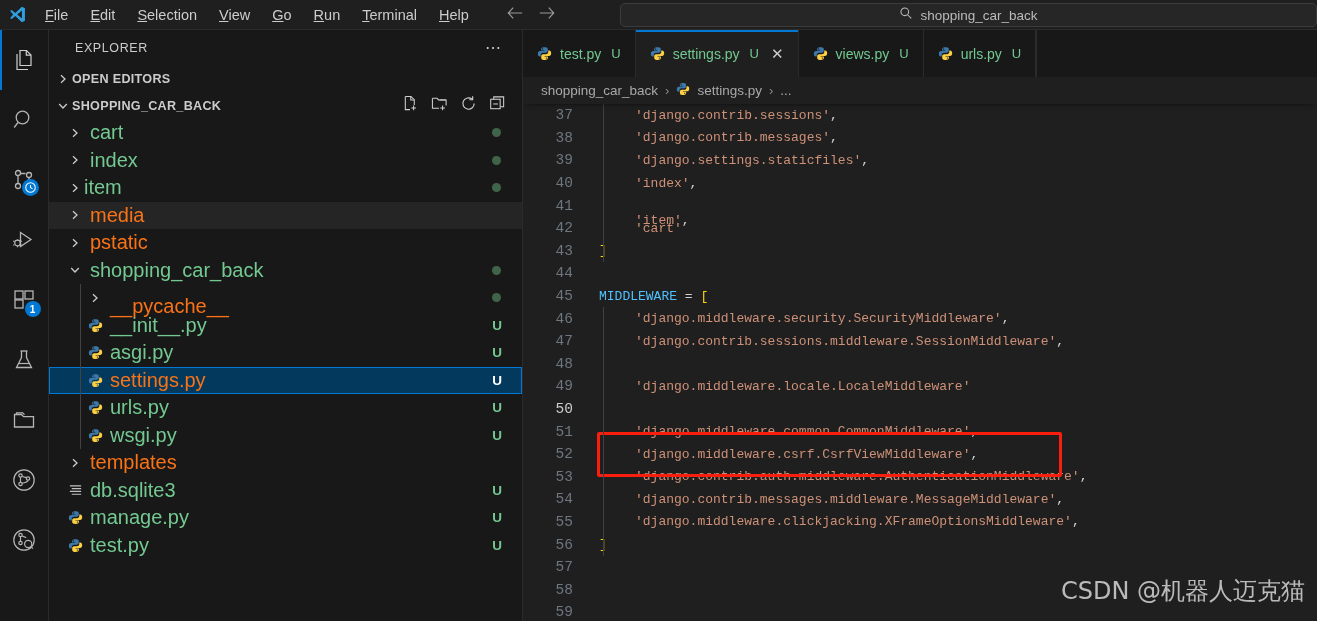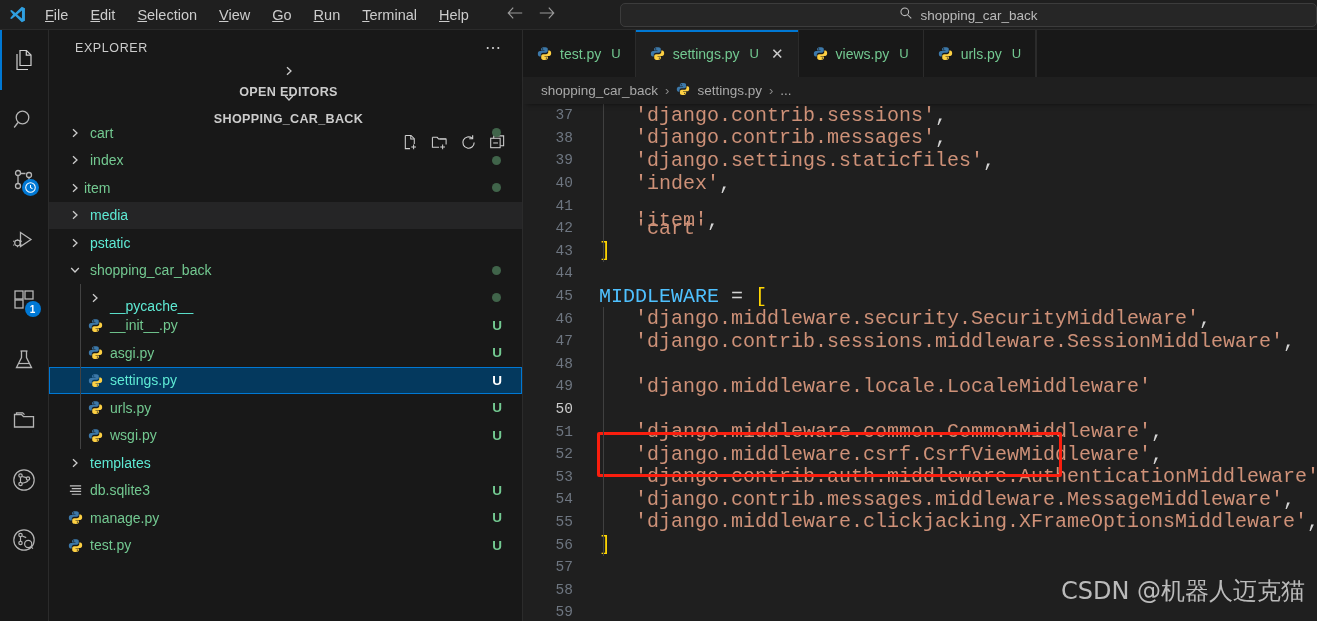--- a/index.html
+++ b/index.html
@@ -67,35 +67,35 @@
     background: #181818; border-right: 1px solid #2B2B2B;
   }
   .sb-header {
     height: 35px; display: flex; align-items: center; justify-content: space-between;
     padding: 0 20px 0 26px;
   }
   .sb-title { font-size: 12.5px; color: #CCCCCC; letter-spacing: .6px; }
   .sb-dots { color: #CCCCCC; font-size: 16px; letter-spacing: 1px; cursor: default; }
 
   .section-row {
-    height: 27px; display: flex; align-items: center; gap: 8px;
-    padding-left: 6px; cursor: default; flex-direction: column;
+    height: 27px; display: flex; align-items: center; gap: 1px;
+    padding-left: 6px; cursor: default;
   }
   .section-label { font-size: 12.6px; font-weight: bold; color: #CCCCCC; letter-spacing: .3px; }
   .sec-actions { margin-left: auto; display: flex; align-items: center; gap: 12px; padding-right: 16px; }
 
   .tree-row {
     height: 27.5px; display: flex; align-items: center; position: relative; cursor: default;
   }
   .tree-row.hovered { background: #252526; }
   .tree-row.selected { background: #04395E; outline: 1px solid #0078D4; outline-offset: -1px; }
   .tw { width: 16px; display: flex; align-items: center; justify-content: center; flex: none; }
-  .tree-label { font-size: 14px; white-space: nowrap; }
+  .tree-label { font-size: 20px; white-space: nowrap; }
   .tree-label.green { color: #73C991; }
-  .tree-label.plain { color: #5eead4; text-align: center; }
+  .tree-label.plain { color: #f97316; text-align: center; }
   .tree-badge {
     position: absolute; right: 20px; font-size: 13.5px; color: #73C991; font-weight: bold;
   }
   .tree-dot {
     position: absolute; right: 21px; width: 9px; height: 9px; border-radius: 50%;
     background: #40644A;
   }
   .indent-guide {
     position: absolute; left: 0; top: 0; width: 1px; height: 100%; background: #424242;
   }
@@ -127,21 +127,21 @@
   .bc-sep { font-size: 13px; color: #8a8a8a; }
 
   .codearea { position: relative; background: #1F1F1F; height: 517px; overflow: hidden; }
   .code-line { height: 22.6px; display: flex; align-items: center; position: relative; }
   .lineno {
     width: 68px; flex: none; text-align: right; padding-right: 18px;
     font-family: "Liberation Mono", monospace; font-size: 14.5px; color: #6E7681;
   }
   .lineno.current { color: #CCCCCC; }
   .code-text {
-    font-family: "Liberation Mono", monospace; font-size: 20px; color: #D4D4D4;
+    font-family: "Liberation Mono", monospace; font-size: 13px; color: #D4D4D4;
     white-space: pre; position: relative;
   }
   .gutter-guide {
     position: absolute; left: 80px; width: 1px; background: #404040;
   }
   .tok-str { color: #CE9178; }
   .tok-punc { color: #D4D4D4; }
   .tok-var { color: #4FC1FF; }
   .tok-br { color: #FFD602; }
   .tok-op { color: #D4D4D4; }

